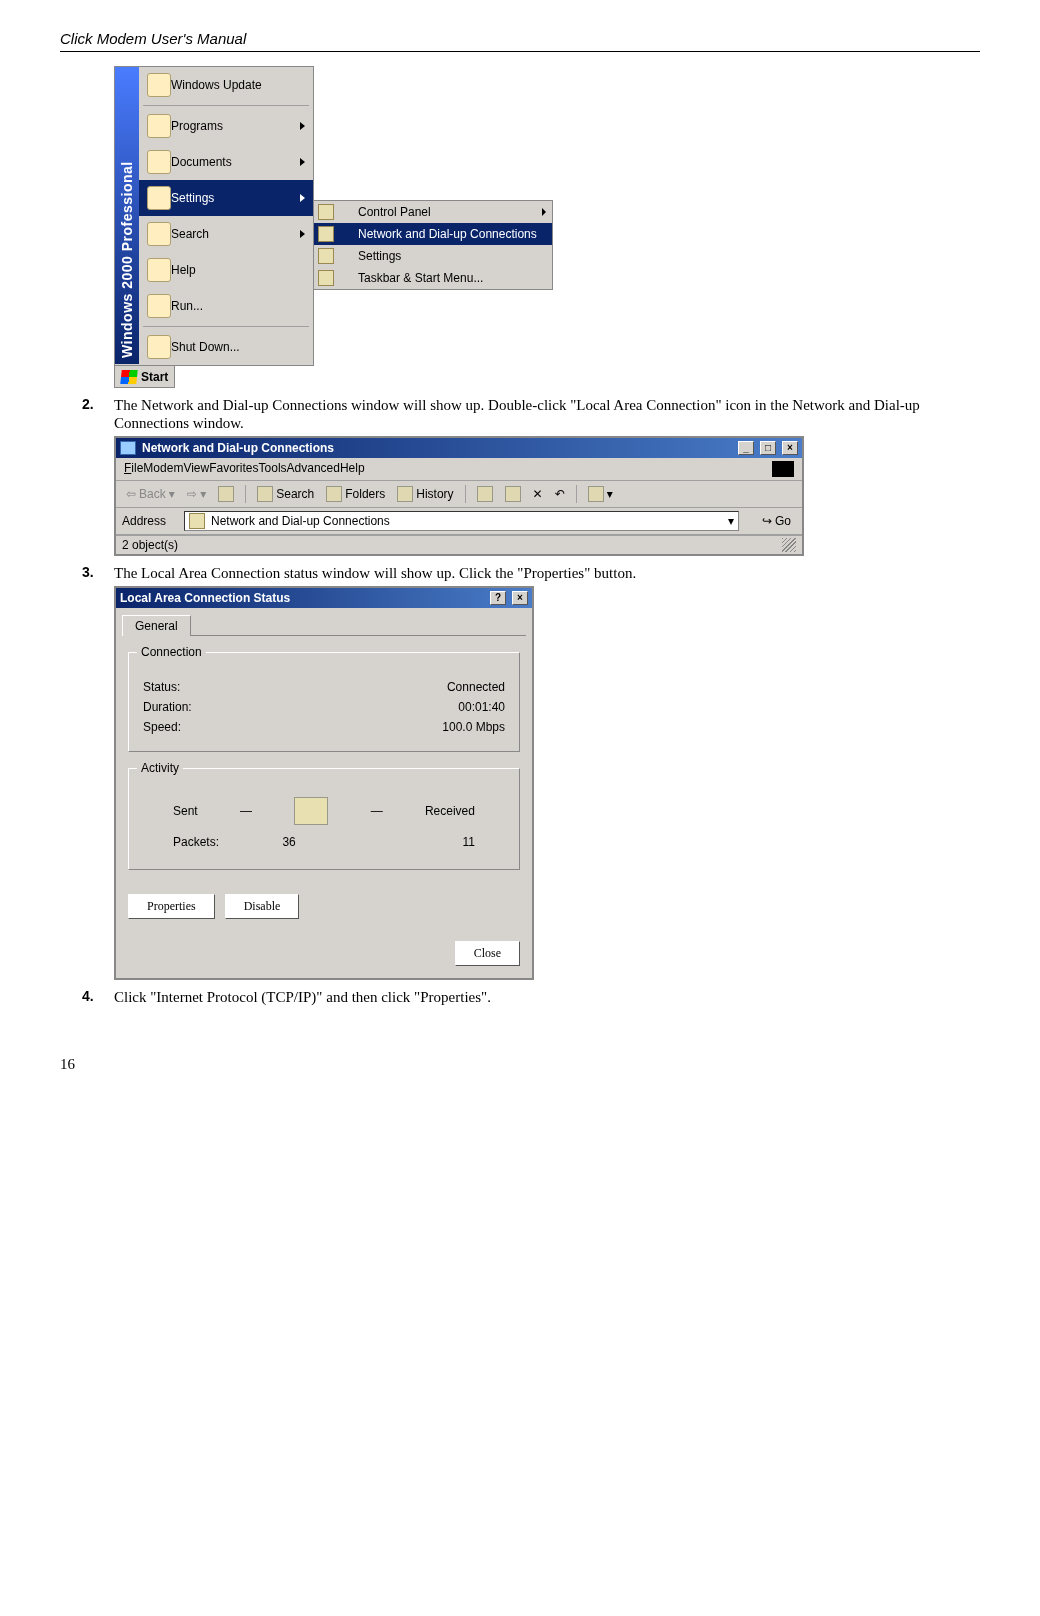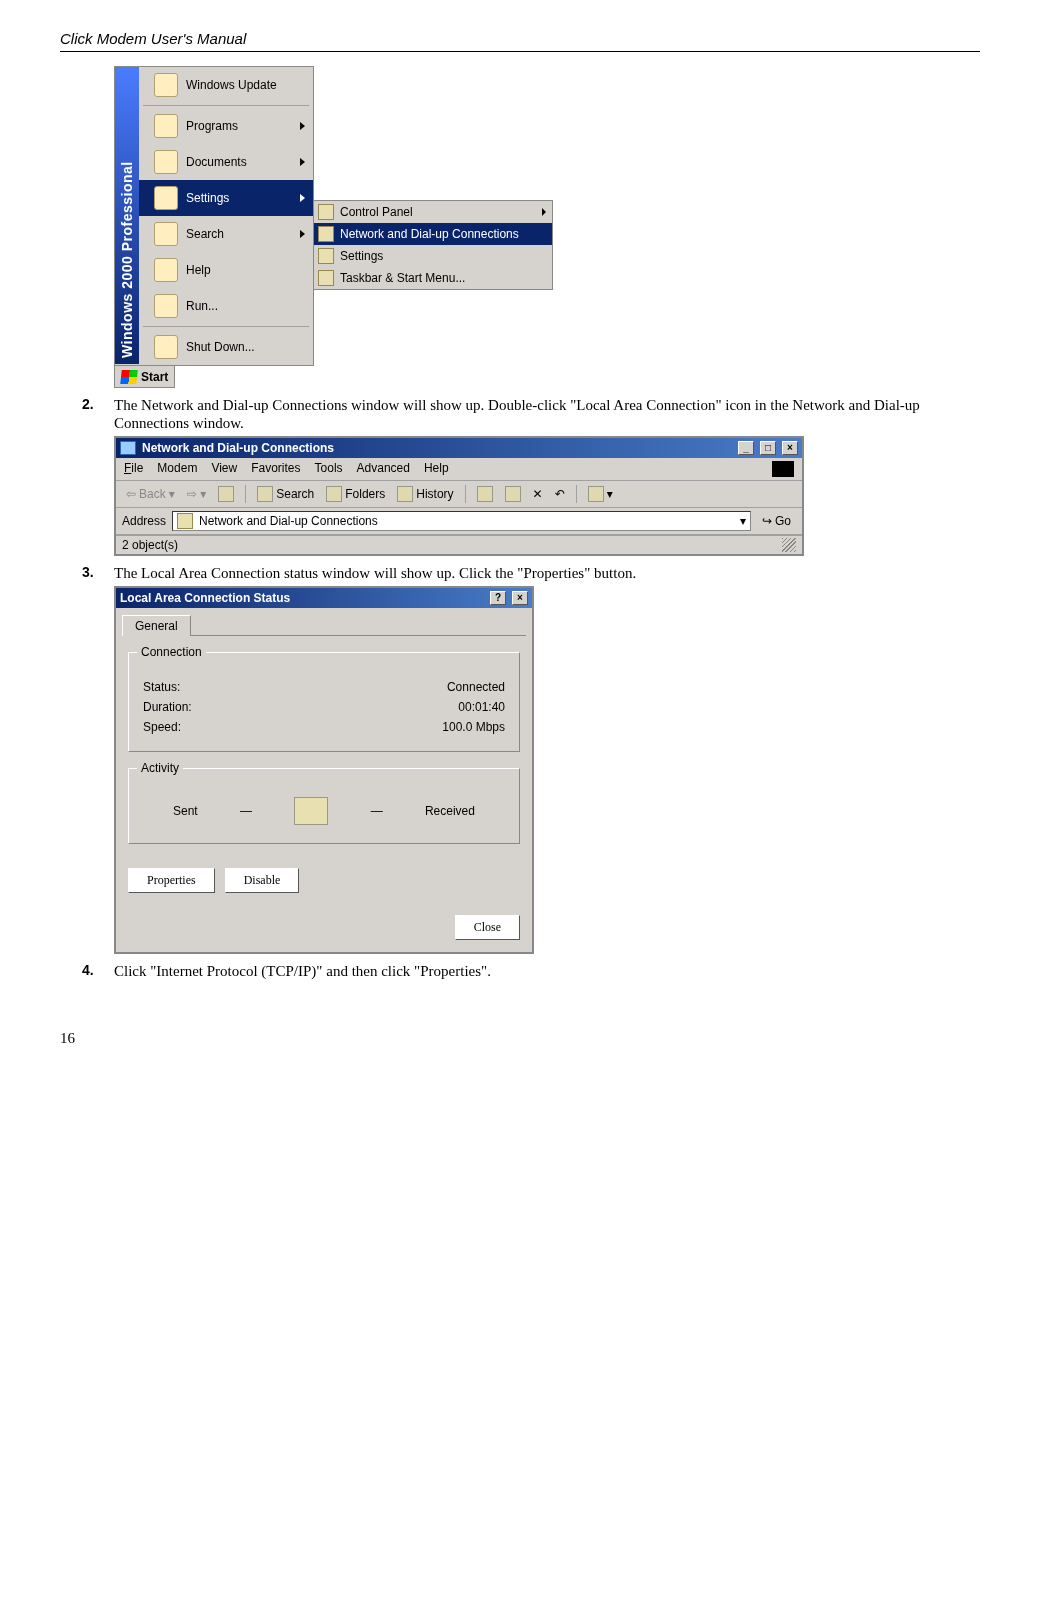--- a/index.html
+++ b/index.html
@@ -58,22 +58,22 @@
       align-items: center;
       justify-content: flex-start;
       padding: 6px 2px;
       letter-spacing: 0.5px;
     }
     .sm-items { margin-left: 24px; }
     .sm-item {
       display: flex;
       align-items: center;
       height: 36px;
-      padding: 0 15px;
-      gap: 8px;
+      padding: 0 8px;
+      gap: 0;
       position: relative;
     }
     .sm-sep { height: 1px; background: #a0a0a0; margin: 2px 4px 2px 4px; }
     .sm-item.highlight { background: #0a246a; color: #fff; }
     .sm-icon {
       width: 24px; height: 24px;
       background: #ffefc0;
       border: 1px solid #b0a070;
       border-radius: 3px;
       flex-shrink: 0;
@@ -105,21 +105,21 @@
       position: absolute;
       left: 199px; top: 134px;
       width: 240px;
       border: 1px solid #888;
       background: #d6d3ce;
       font-family: Tahoma, sans-serif;
       font-size: 12px;
     }
     .sub-item {
       display: flex; align-items: center;
-      height: 22px; padding: 0 12px 0 4px; gap: 6px;
+      height: 22px; padding: 0 12px 0 4px; gap: 24px;
       position: relative;
     }
     .sub-item.highlight { background: #0a246a; color: #fff; }
     .sub-icon {
       width: 16px; height: 16px;
       background: #e8e0b0;
       border: 1px solid #998850;
       flex-shrink: 0;
     }
     .sub-arrow {
@@ -148,38 +148,38 @@
     .title-spacer { flex: 1; }
     .winbtn {
       width: 16px; height: 14px;
       background: #d6d3ce;
       border: 1px solid #fff;
       border-right-color: #555; border-bottom-color: #555;
       font-size: 10px; font-weight: bold;
       text-align: center; line-height: 12px;
       color: #000;
     }
-    .menubar { display: flex; gap: 14px; padding: 3px 8px; border-bottom: 1px solid #a0a0a0; }
+    .menubar { display: flex; padding: 3px 8px; border-bottom: 1px solid #a0a0a0; }
     .menubar .u { text-decoration: underline; }
     .win-logo {
       margin-left: auto;
       width: 22px; height: 16px;
       background: #000;
     }
     .toolbar {
       display: flex; align-items: center; gap: 4px;
       padding: 3px 6px; border-bottom: 1px solid #a0a0a0;
       font-size: 12px; color: #888;
     }
     .tbtn { padding: 2px 4px; display: flex; align-items: center; gap: 3px; }
     .tbtn.on { color: #000; }
     .tsep { width: 1px; height: 18px; background: #a0a0a0; margin: 0 3px; }
     .ticon { width: 16px; height: 16px; background: #e0d8b0; border: 1px solid #998; }
     .addressbar {
-      display: flex; align-items: center; gap: 6px;
+      display: flex; align-items: center; gap: 18px;
       padding: 3px 6px; border-bottom: 1px solid #a0a0a0;
     }
     .addr-field {
       flex: 1; background: #fff; border: 1px inset #888;
       height: 20px; display: flex; align-items: center; gap: 6px;
       padding: 0 4px;
     }
     .gobtn {
       display: flex; align-items: center; gap: 3px; padding: 2px 4px;
       border: 1px solid #d6d3ce;
@@ -430,20 +430,26 @@
         </div>
         <div class="group">
           <div class="group-title">Activity</div>
           <div class="activity-row">
             <span>Sent</span>
             <span>—</span>
             <div class="act-icon"></div>
             <span>—</span>
             <span>Received</span>
           </div>
+          <div class="row" style="padding:6px 30px">
+            <span>Packets:</span>
+            <span>36</span>
+            <span style="width:40px"></span>
+            <span>11</span>
+          </div>
         </div>
         <div class="btn-row">
           <button class="btn">Properties</button>
           <button class="btn">Disable</button>
         </div>
       </div>
       <div class="dlg-footer">
         <button class="btn">Close</button>
       </div>
     </div>

